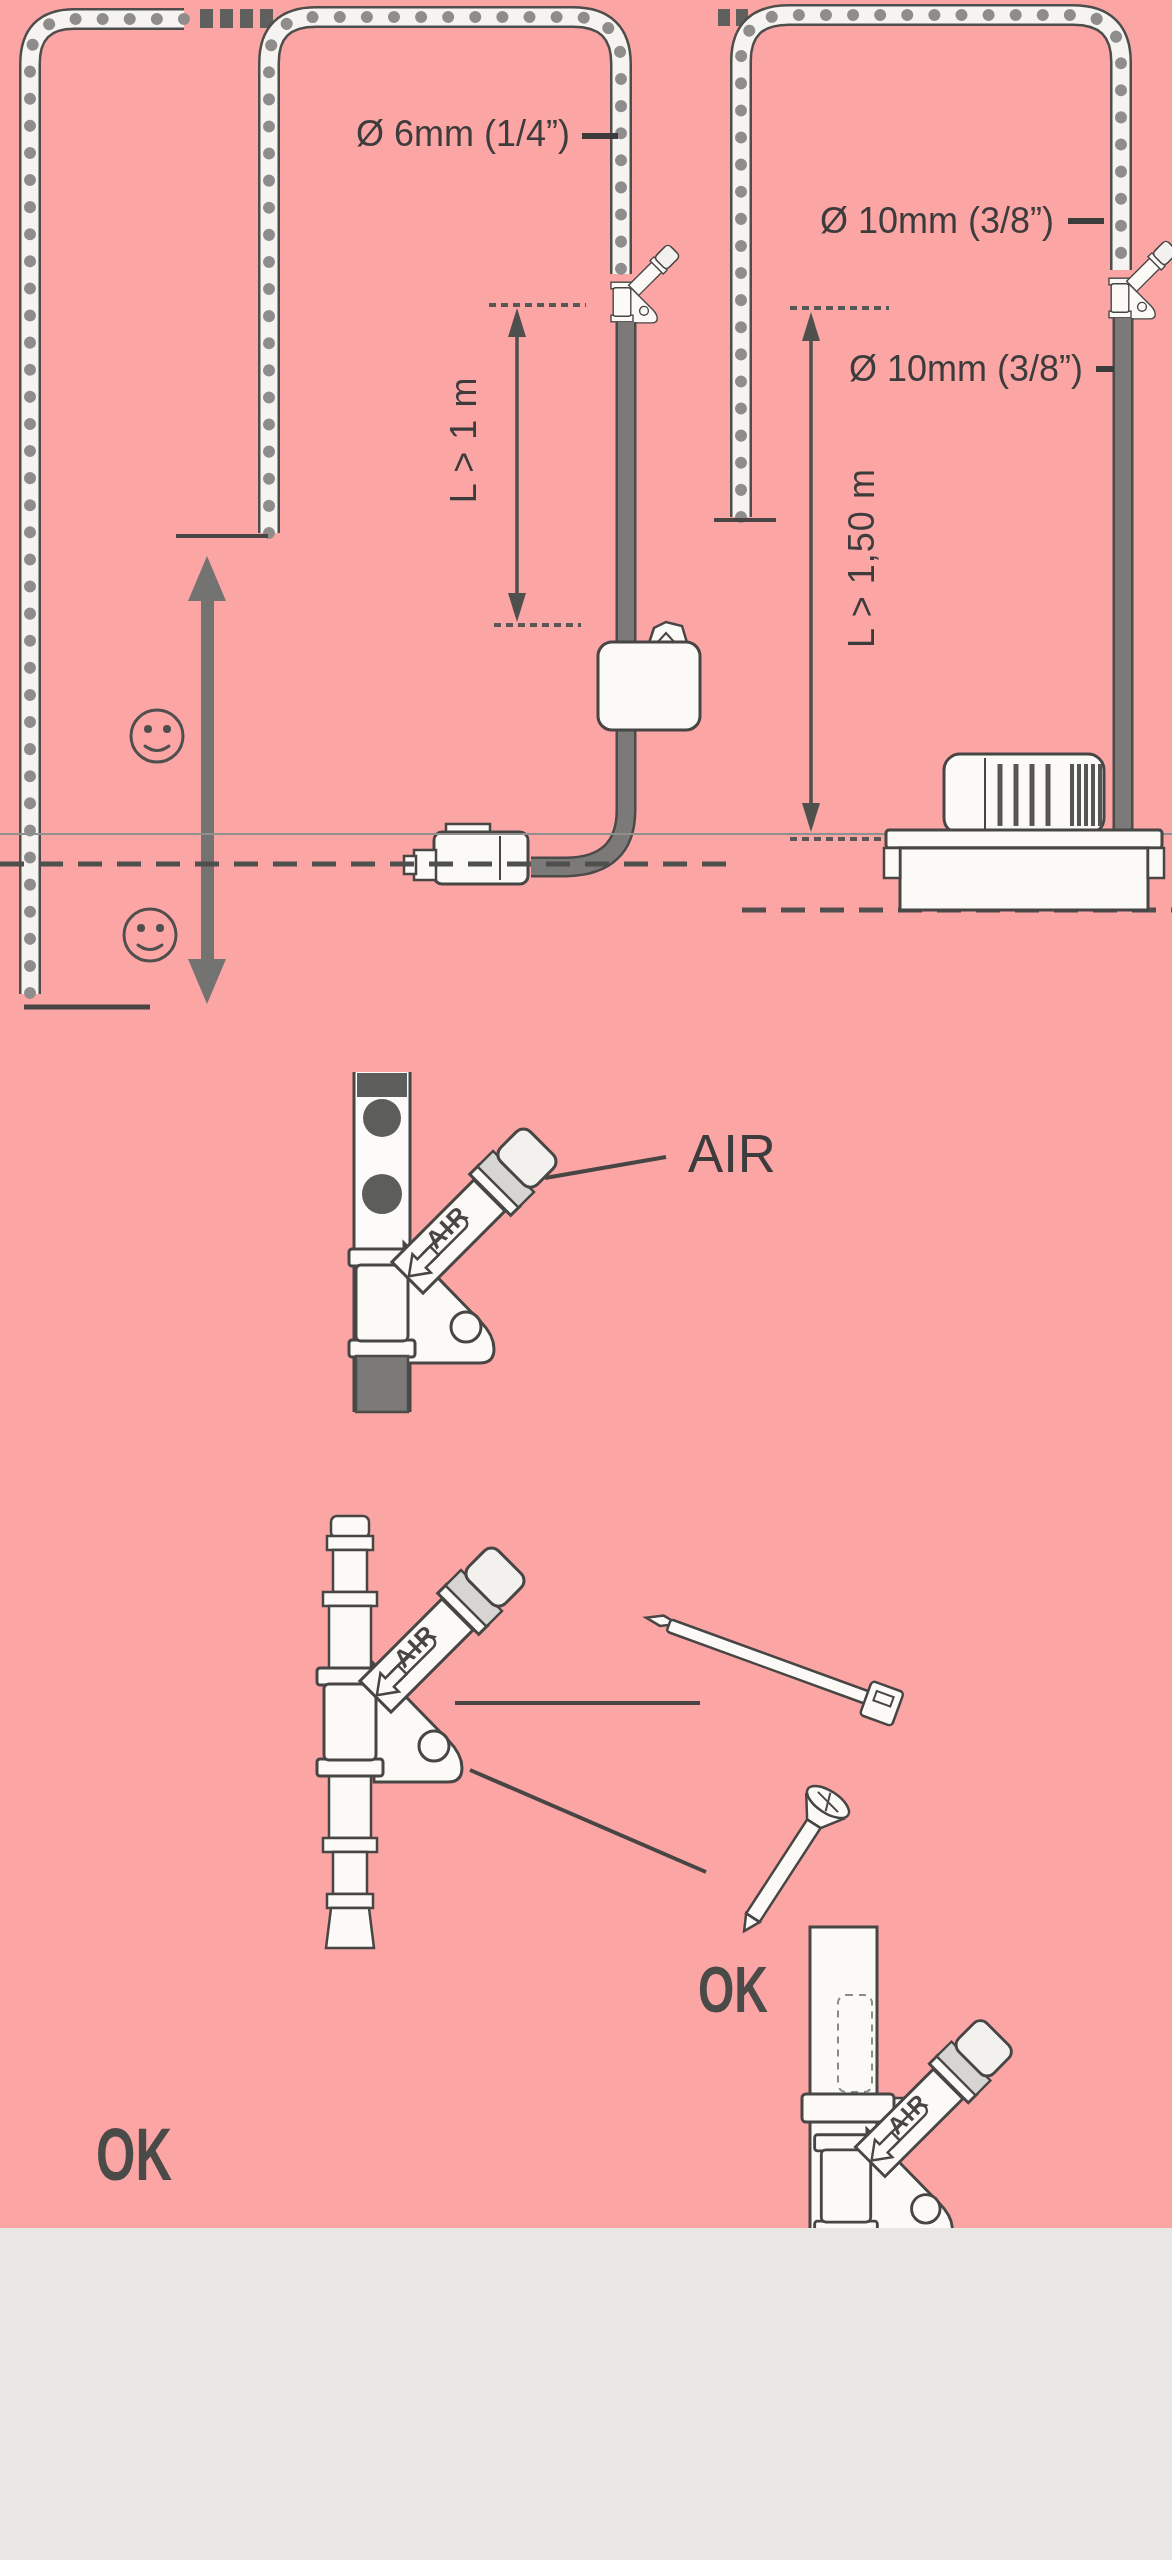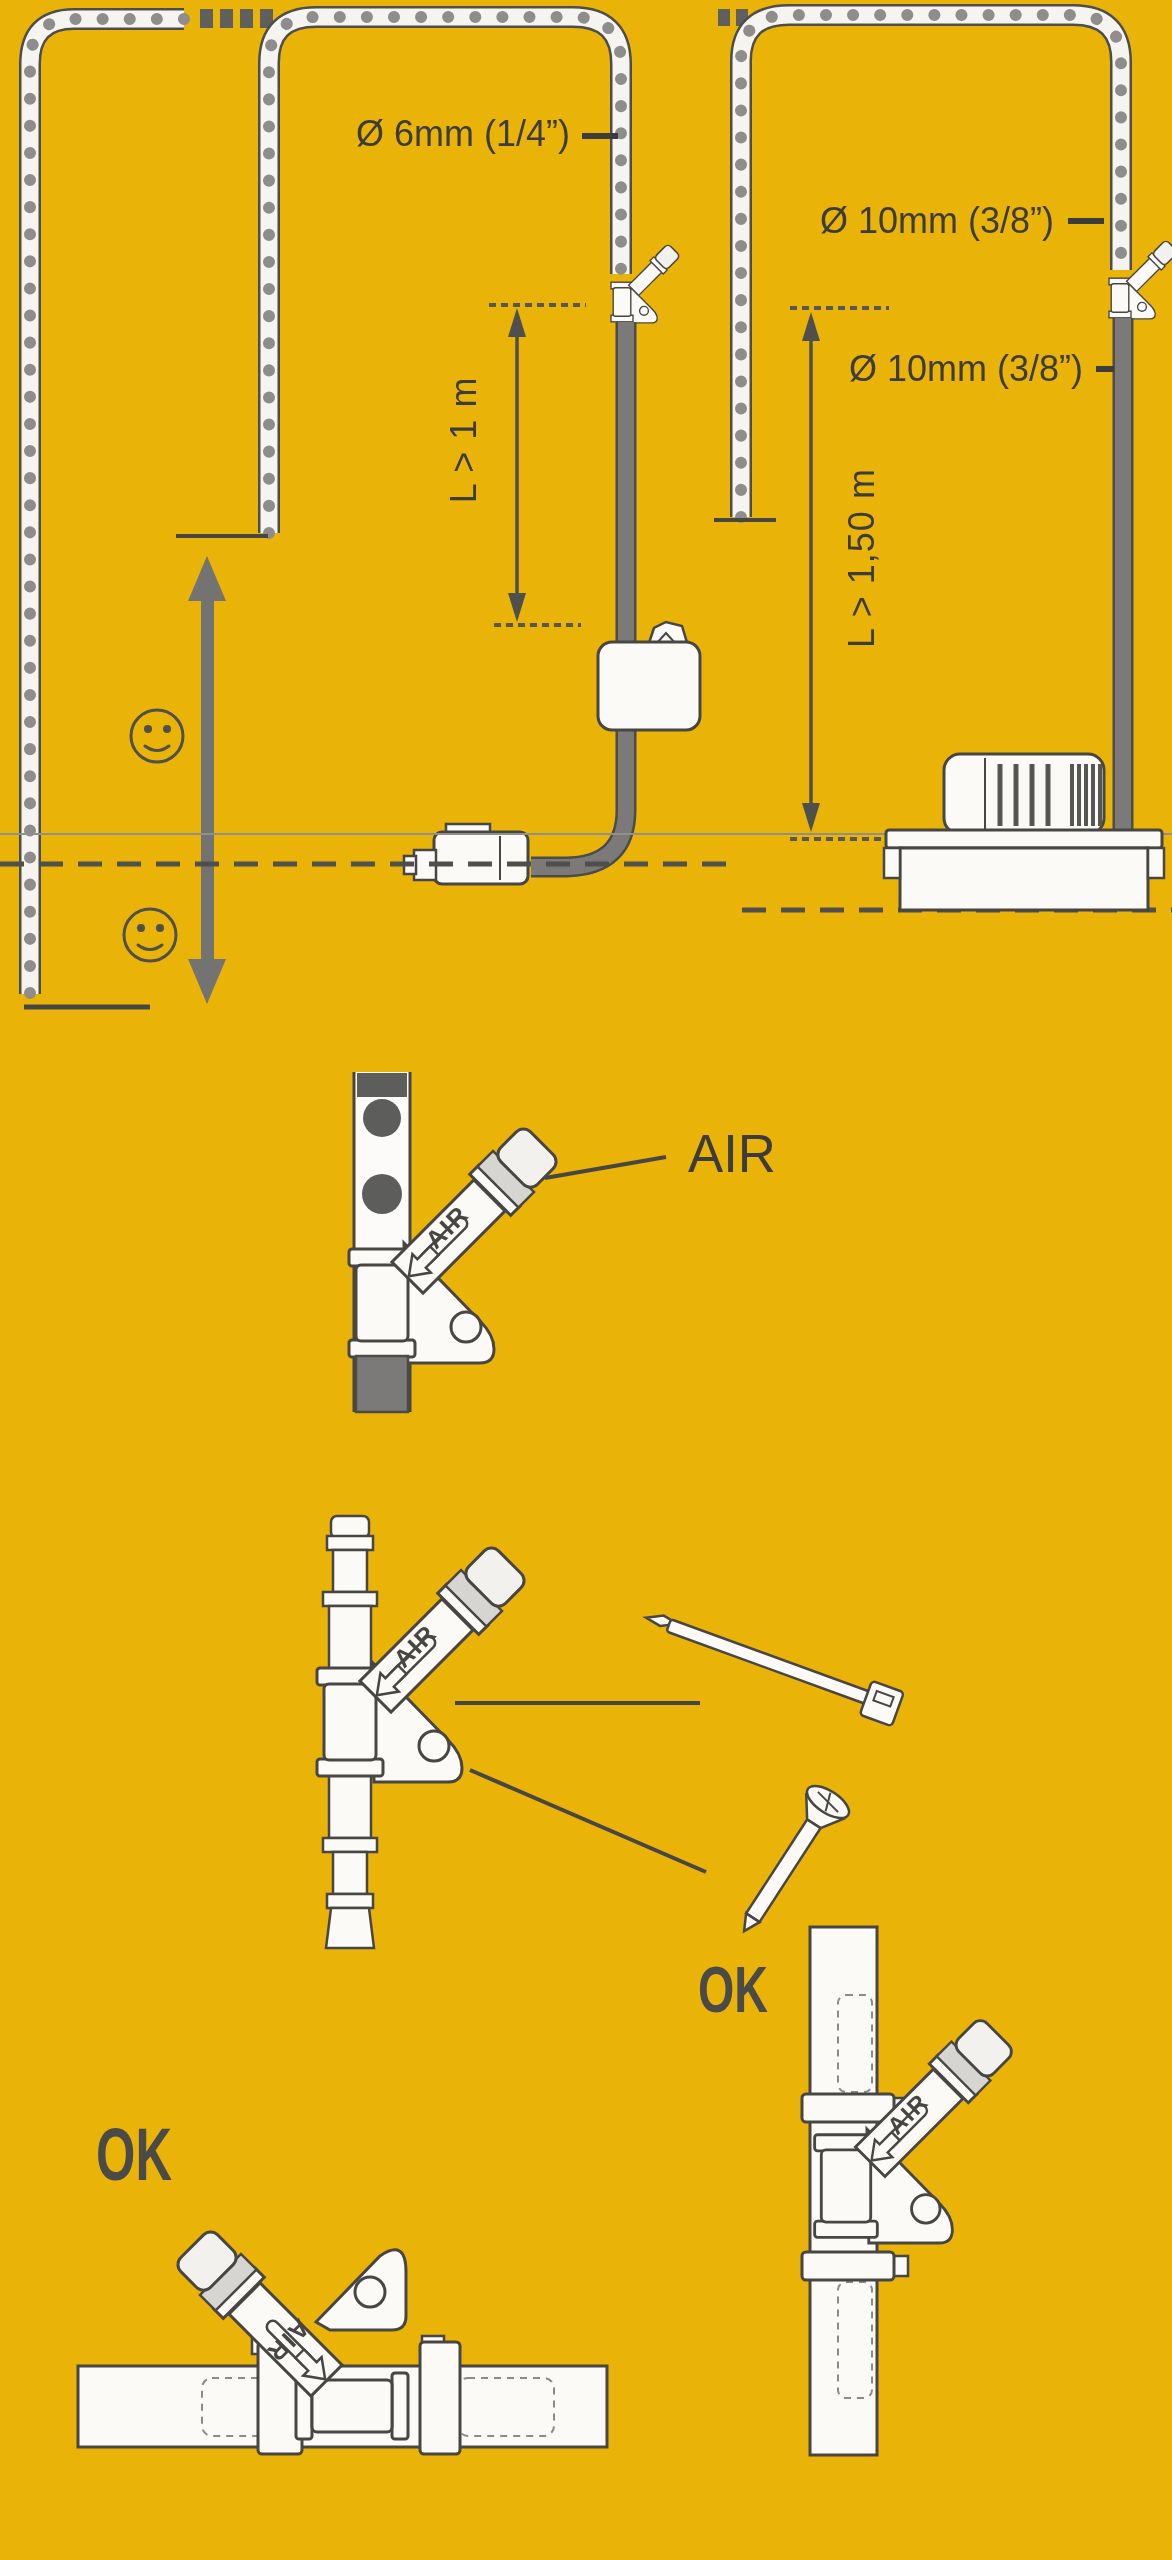--- a/index.html
+++ b/index.html
@@ -1,16 +1,16 @@
 <!DOCTYPE html>
 <html><head>
 <meta charset="utf-8">
 <style>
   html,body{margin:0;padding:0;background:#e8e7e4;}
-  #sheet{width:1172px;height:2560px;position:relative;background:#eab308;overflow:hidden;}
+  #sheet{width:1172px;height:2228px;position:relative;background:#fca5a5;overflow:hidden;}
   svg{display:block;}
   svg text{font-family:"Liberation Sans","DejaVu Sans",sans-serif;fill:#3c3c3c;}
   .tube-o{fill:none;stroke:#4d4d4c;stroke-width:22;}
   .tube-i{fill:none;stroke:#f5f4f1;stroke-width:17;}
   .tube-d{fill:none;stroke:#8e8d8b;stroke-width:12;stroke-dasharray:0.1 27;stroke-linecap:round;}
   .dark-o{fill:none;stroke:#4b4b4a;stroke-width:21;}
   .dark-i{fill:none;stroke:#7b7a78;stroke-width:16;}
   .wht{fill:#fbfaf7;stroke:#474645;stroke-width:3;}
   .wht2{fill:#fbfaf7;stroke:#474645;stroke-width:2.5;}
   .cap1{fill:#d6d5d2;stroke:#474645;stroke-width:2.5;}

